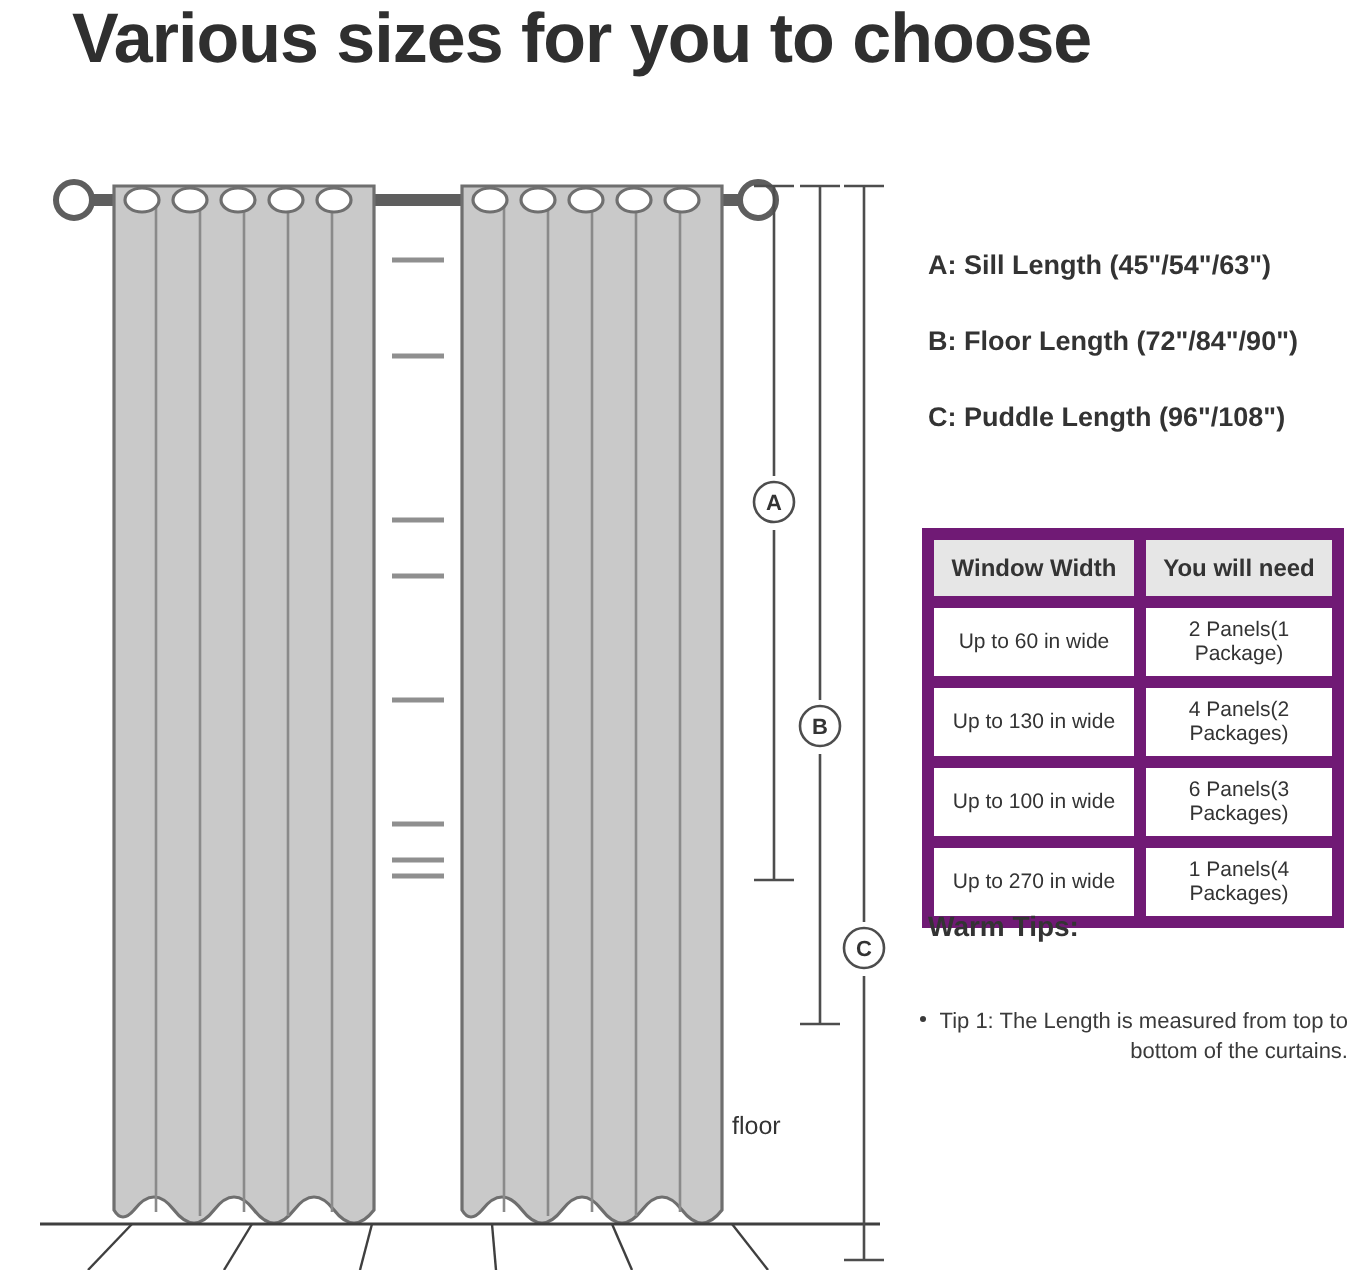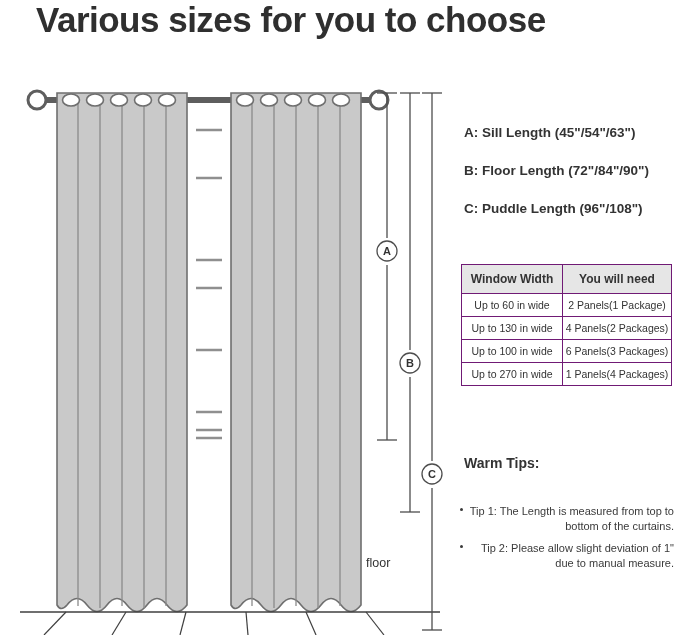--- a/index.html
+++ b/index.html
@@ -54,21 +54,21 @@
   #sizing-table {
     position: absolute;
     left: 461px;
     top: 264px;
     width: 211px;
     border-collapse: collapse;
     font-size: 10.5px;
     color: #333;
   }
   #sizing-table th, #sizing-table td {
-    border: 1px solid #701a75;
+    border: 6px solid #701a75;
     text-align: center;
     padding: 5px 2px;
     font-weight: normal;
   }
   #sizing-table thead th {
     background: #e6e6e6;
     font-weight: bold;
     font-size: 12px;
     padding: 7px 2px;
   }
@@ -245,18 +245,14 @@
       </tr>
     </tbody>
   </table>
 
   <div id="tips-title">Warm Tips:</div>
 
   <div class="tip" id="tip-1">
     <span class="tip-bullet"></span>
     <span>Tip 1: The Length is measured from top to bottom of the curtains.</span>
   </div>
-  <div class="tip" id="tip-2">
-    <span class="tip-bullet"></span>
-    <span>Tip 2:  Please allow slight deviation of 1" due to manual measure.</span>
-  </div>
 
 </div>
 
 </body></html>

